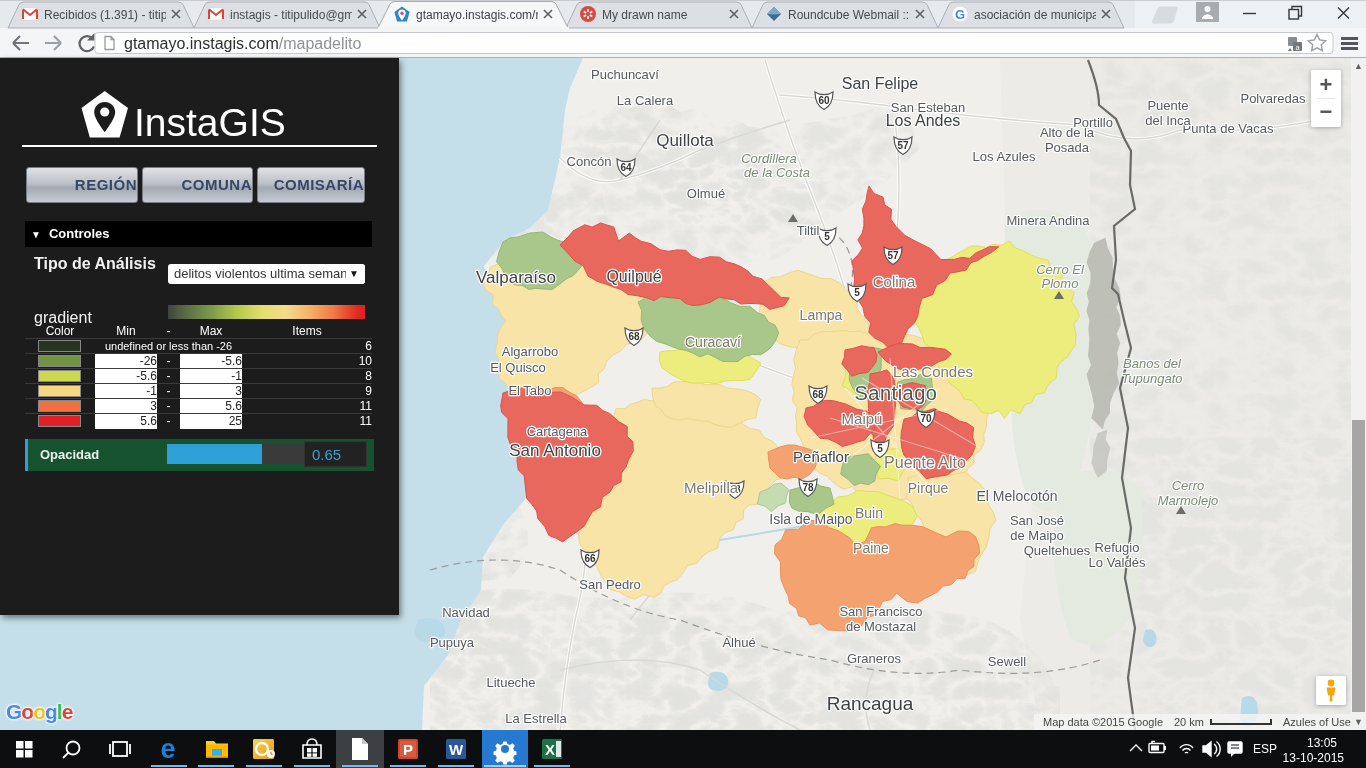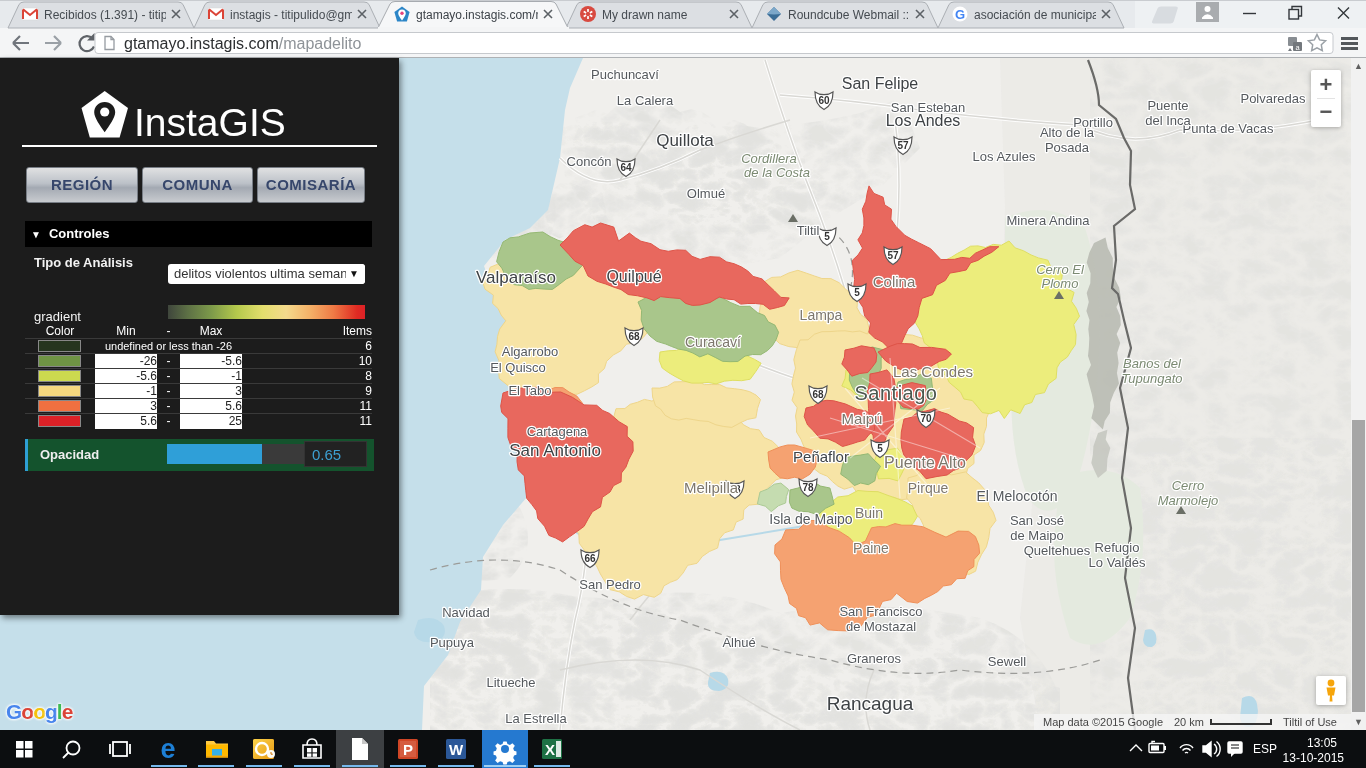--- a/index.html
+++ b/index.html
@@ -5,24 +5,24 @@
 html,body{width:1366px;height:768px;overflow:hidden;font-family:"Liberation Sans",sans-serif;background:#f0efec}
 #stage{position:relative;width:1366px;height:768px;overflow:hidden}
 
 #topbar{position:absolute;left:0;top:0;width:1366px;height:58px;background:#e8ebee}
 #topbar:before{content:"";position:absolute;left:0;top:0;width:100%;height:1px;background:#c9ccd0}
 
 #sidebar{position:absolute;left:0;top:58px;width:399px;height:557px;background:#1c1c1c;box-shadow:2px 3px 6px rgba(0,0,0,.45);z-index:5;color:#fff}
 #logo{position:absolute;left:81px;top:32px}
 #logotext{position:absolute;left:134px;top:43px;font-size:39px;color:#fff;letter-spacing:0px}
 #hr1{position:absolute;left:22px;top:87px;width:355px;height:2px;background:#fff}
-.sbtn{position:absolute;top:109px;height:36px;background:linear-gradient(180deg,#e0e1e2 0%,#bcc1c8 45%,#a3a9b2 58%,#c8cbcf 100%);border:1px solid #777d85;border-radius:3px;color:#36466b;font-weight:bold;font-size:15px;text-align:center;line-height:34px;letter-spacing:.5px}
+.sbtn{position:absolute;top:109px;height:36px;background:linear-gradient(180deg,#e0e1e2 0%,#bcc1c8 45%,#a3a9b2 58%,#c8cbcf 100%);border:1px solid #777d85;border-radius:3px;color:#36466b;font-weight:bold;font-size:15px;text-align:right;line-height:34px;letter-spacing:.5px}
 #controles{position:absolute;left:25px;top:163px;width:347px;height:26px;background:#000;color:#fff;font-size:13px;font-weight:bold;line-height:26px}
 #controles .tri{display:inline-block;margin:0 8px 0 6px;font-size:10px}
-.lab{position:absolute;font-size:13px;font-weight:bold;color:#f2f2f2}
+.lab{position:absolute;font-size:16px;font-weight:bold;color:#f2f2f2}
 #dd{position:absolute;left:168px;top:206px;width:197px;height:20px;background:#fff;border-radius:3px;font-size:13px;color:#333;line-height:19px;padding-left:6px;white-space:nowrap;overflow:hidden}
 #dd .arr{position:absolute;right:0;top:0;font-size:10px;color:#111;background:#fff;padding:3px 6px 3px 3px;border-radius:0 3px 3px 0;line-height:14px}
 #grad{position:absolute;left:168px;top:247px;width:197px;height:14px;background:linear-gradient(90deg,#3f463c 0%,#5d7045 10%,#7d9a4a 22%,#b5c94c 35%,#e3de6d 48%,#f4da8c 60%,#f4b168 72%,#ef7a45 84%,#e02a22 96%,#dc2127 100%)}
 table#legend{position:absolute;left:25px;top:266px;width:347px;border-collapse:collapse;font-size:12px;color:#fff}
 #legend th{font-weight:normal;padding:0;height:14px}
 #legend td{padding:0;height:15px;border-top:1px solid #3a3a3a;font-weight:normal}
 .sw{width:43px;height:12px;border:1px solid #888;margin-left:13px}
 .inp{background:#fff;color:#222;text-align:right;font-weight:normal;font-size:12px;padding-right:3px;height:14px;line-height:14px}
 #opa{position:absolute;left:25px;top:381px;width:349px;height:32px;background:#14532d;border-left:3px solid #2e9fd4}
 #opa .olab{position:absolute;left:12px;top:8px;font-size:13px;font-weight:bold;color:#eee}
@@ -449,21 +449,21 @@
   <div id="dd">delitos violentos ultima semana<span class="arr">▼</span></div>
   <div class="lab" style="left:34px;top:251px;font-weight:normal">gradient</div>
   <div id="grad"></div>
   <table id="legend">
     <tbody>
           <tr>
             <th style="width:70px">Color</th>
             <th style="width:62px">Min</th>
             <th style="width:23px">-</th>
             <th style="width:62px">Max</th>
-            <th style="text-align:right">Items</th>
+            <th style="">Items</th>
           </tr>
     <tr>
             <td>
               <div class="sw" style="background:#26351f"></div>
             </td>
             <td colspan="3" style="text-align:center;white-space:nowrap;font-size:11px">undefined or less than -26</td>
             <td style="text-align:right">6</td>
           </tr>
     <tr>
             <td>
@@ -531,21 +531,21 @@
           <circle cx="15" cy="7" r="3.4"></circle>
           <path d="M10.5,11.5 h9 l-1.5,8 h-2 l0.5,6 h-3 l0.5,-6 h-2 Z"></path>
         </g>
       </svg></div>
 <div id="attrib">
       <span style="position:absolute;left:9px;top:2px">Map data ©2015 Google</span>
       <span style="position:absolute;left:140px;top:2px">20 km</span>
       <svg style="position:absolute;left:176px;top:3px" width="62" height="10">
         <path d="M1,2 v6 M61,2 v6 M1,7 h60" stroke="#333" stroke-width="2" fill="none"></path>
       </svg>
-      <span style="position:absolute;left:249px;top:2px">Tiltil of Use</span>
+      <span style="position:absolute;left:249px;top:2px">Azules of Use</span>
     </div>
 <div id="glogo"><span style="color:#4885ed">G</span><span style="color:#db4437">o</span><span style="color:#f4c20d">o</span><span style="color:#4885ed">g</span><span style="color:#3cba54">l</span><span style="color:#db4437">e</span></div>
 <div id="scroll">
       <div class="sarr" style="top:3px">▲</div>
       <div id="sthumb"></div>
       <div class="sarr" style="bottom:3px">▼</div>
     </div>
 
 <div id="taskbar">
 <svg width="1366" height="38" xmlns="http://www.w3.org/2000/svg">

